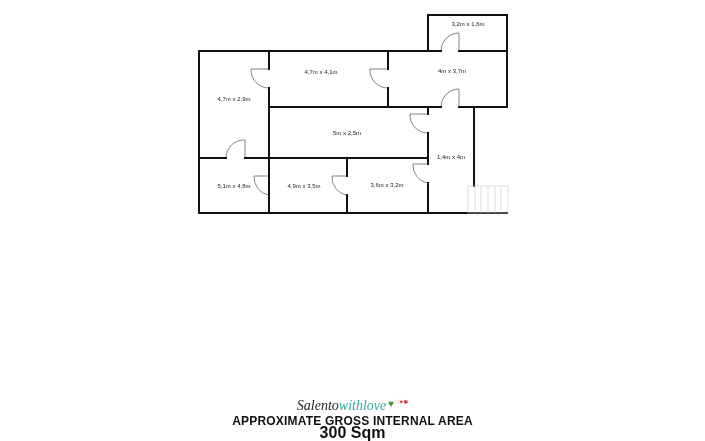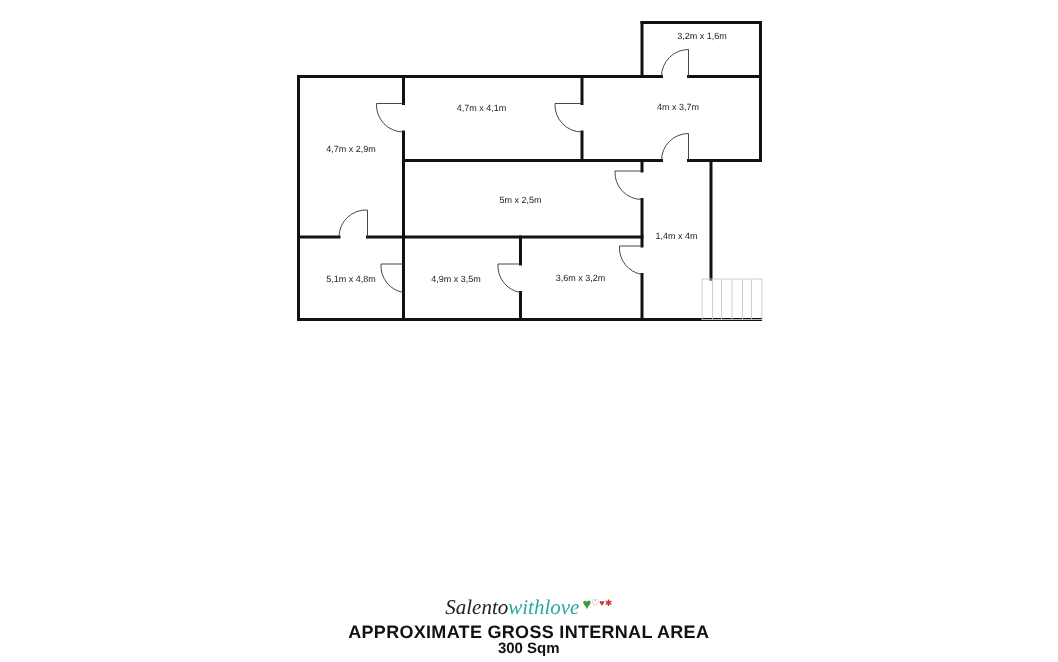--- a/index.html
+++ b/index.html
@@ -5,21 +5,21 @@
     html, body { margin:0; padding:0; background:#ffffff; }
     body { width:705px; height:441px; position:relative; overflow:hidden; font-family:"Liberation Sans", sans-serif; }
     #plan { position:absolute; left:0; top:0; }
     .room-label { font-family:"Liberation Sans", sans-serif; font-size:6px; fill:#222; text-anchor:middle; }
     .footer { position:absolute; left:0; width:705px; text-align:center; }
     .brand { top:398px; font-family:"Liberation Serif", serif; font-style:italic; font-size:14px; color:#222; }
     .brand .accent { color:#2aa8a0;margin-top:11px; }
     .heart { display:inline-block; font-style:normal; font-size:10px; color:#3a9a3a; vertical-align:top; margin-left:2px; }
     .hearts-small { font-style:normal; font-size:6px; color:#c33; vertical-align:top; }
     .area-title { top:415px; font-family:"Liberation Sans", sans-serif; font-weight:bold; font-size:12px; color:#111; letter-spacing:0.2px; line-height:12px; }
-    .area-value { top:427px; font-family:"Liberation Sans", sans-serif; font-weight:bold; font-size:10px; color:#111; line-height:12px; }
+    .area-value { top:427px; font-family:"Liberation Sans", sans-serif; font-weight:bold; font-size:16px; color:#111; line-height:12px; }
   </style>
 </head>
 <body>
 
 <svg id="plan" width="705" height="441" viewBox="0 0 705 441">
   <g stroke="#111" stroke-width="2" fill="none" stroke-linecap="square">
 
     <line x1="199" y1="51" x2="428" y2="51"></line>
     <line x1="199" y1="51" x2="199" y2="213"></line>
     <line x1="199" y1="213" x2="507" y2="213"></line>

